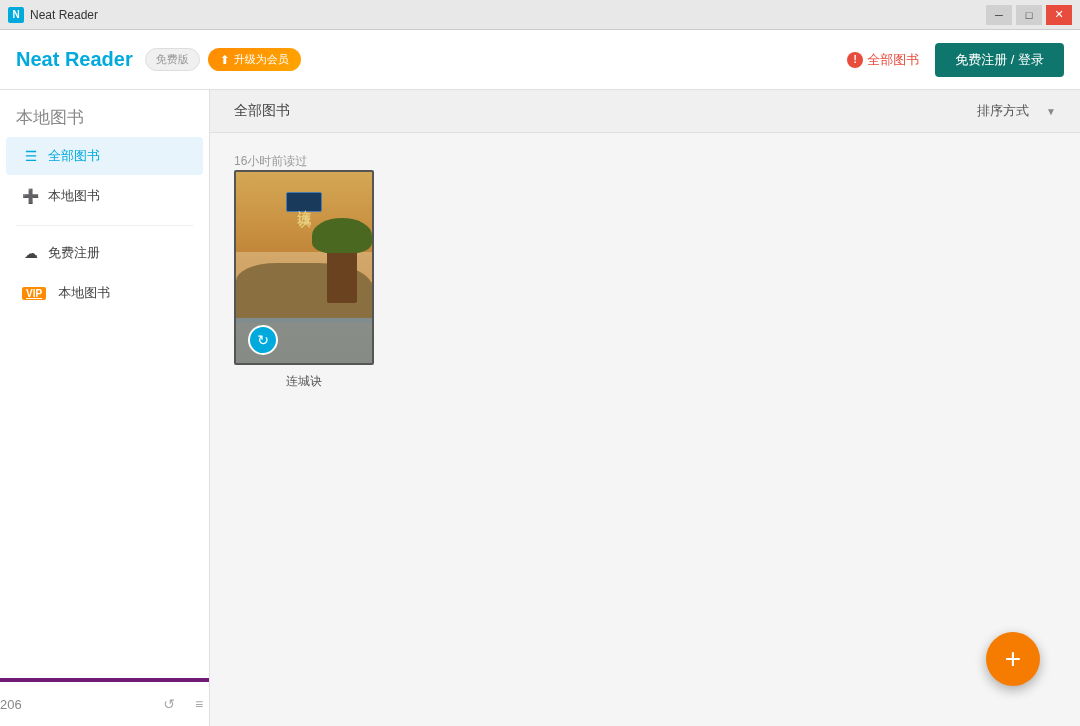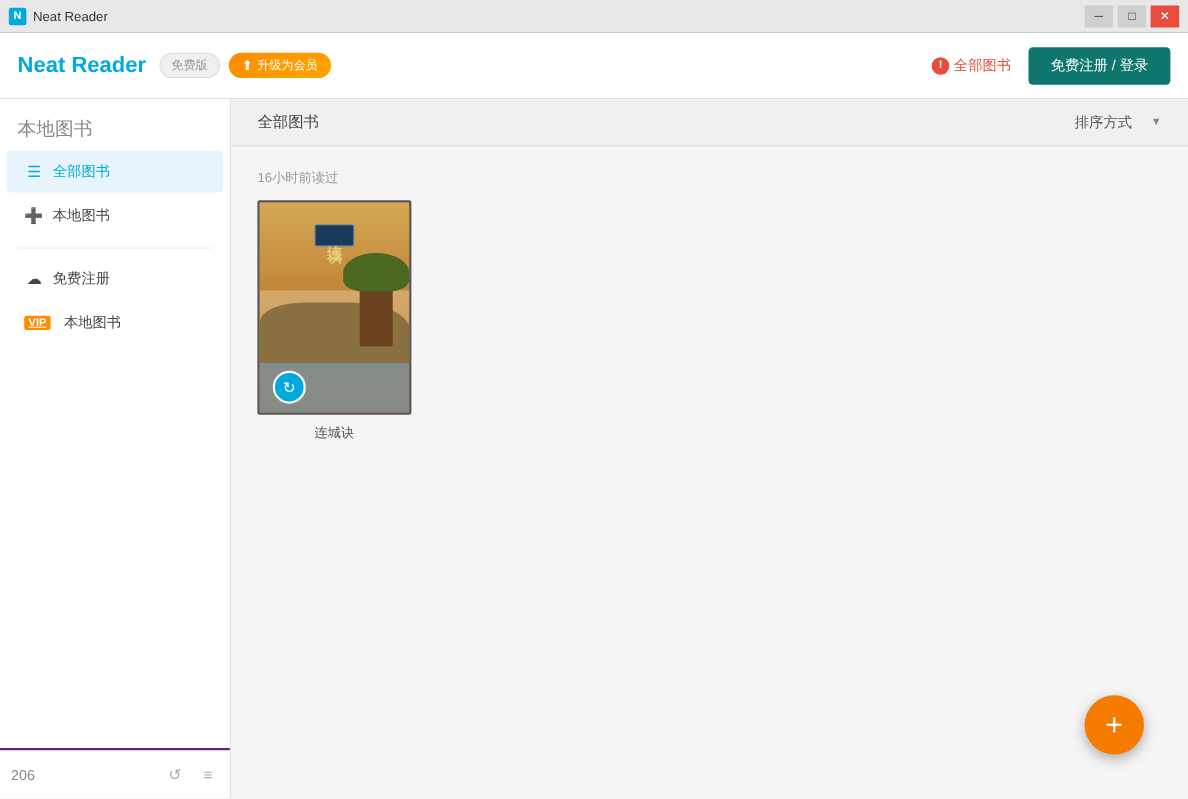--- a/index.html
+++ b/index.html
@@ -177,22 +177,22 @@
       justify-content: center;
       font-size: 14px;
     }
     .sidebar-divider {
       height: 1px;
       background: #eee;
       margin: 8px 16px;
     }
     .sidebar-spacer { flex: 1; }
     .sidebar-footer {
-      padding: 12px 10px;
-      border-top: 2px solid #701a75;
+      padding: 12px 0;
+      border-top: 4px solid #701a75;
       display: flex;
       align-items: center;
       justify-content: space-between;
     }
     .sidebar-footer-num {
       font-size: 13px;
       color: #888;
     }
     .sidebar-footer-icons {
       display: flex;
@@ -239,21 +239,20 @@
     .sort-arrow {
       font-size: 10px;
       color: #888;
     }
     .content-body {
       padding: 20px 24px;
     }
     .time-label {
       font-size: 12px;
       color: #999;
-      margin-bottom: 12px;
     }
     .books-grid {
       display: flex;
       flex-wrap: wrap;
       gap: 20px;
     }
     .book-item {
       display: flex;
       flex-direction: column;
       align-items: center;

